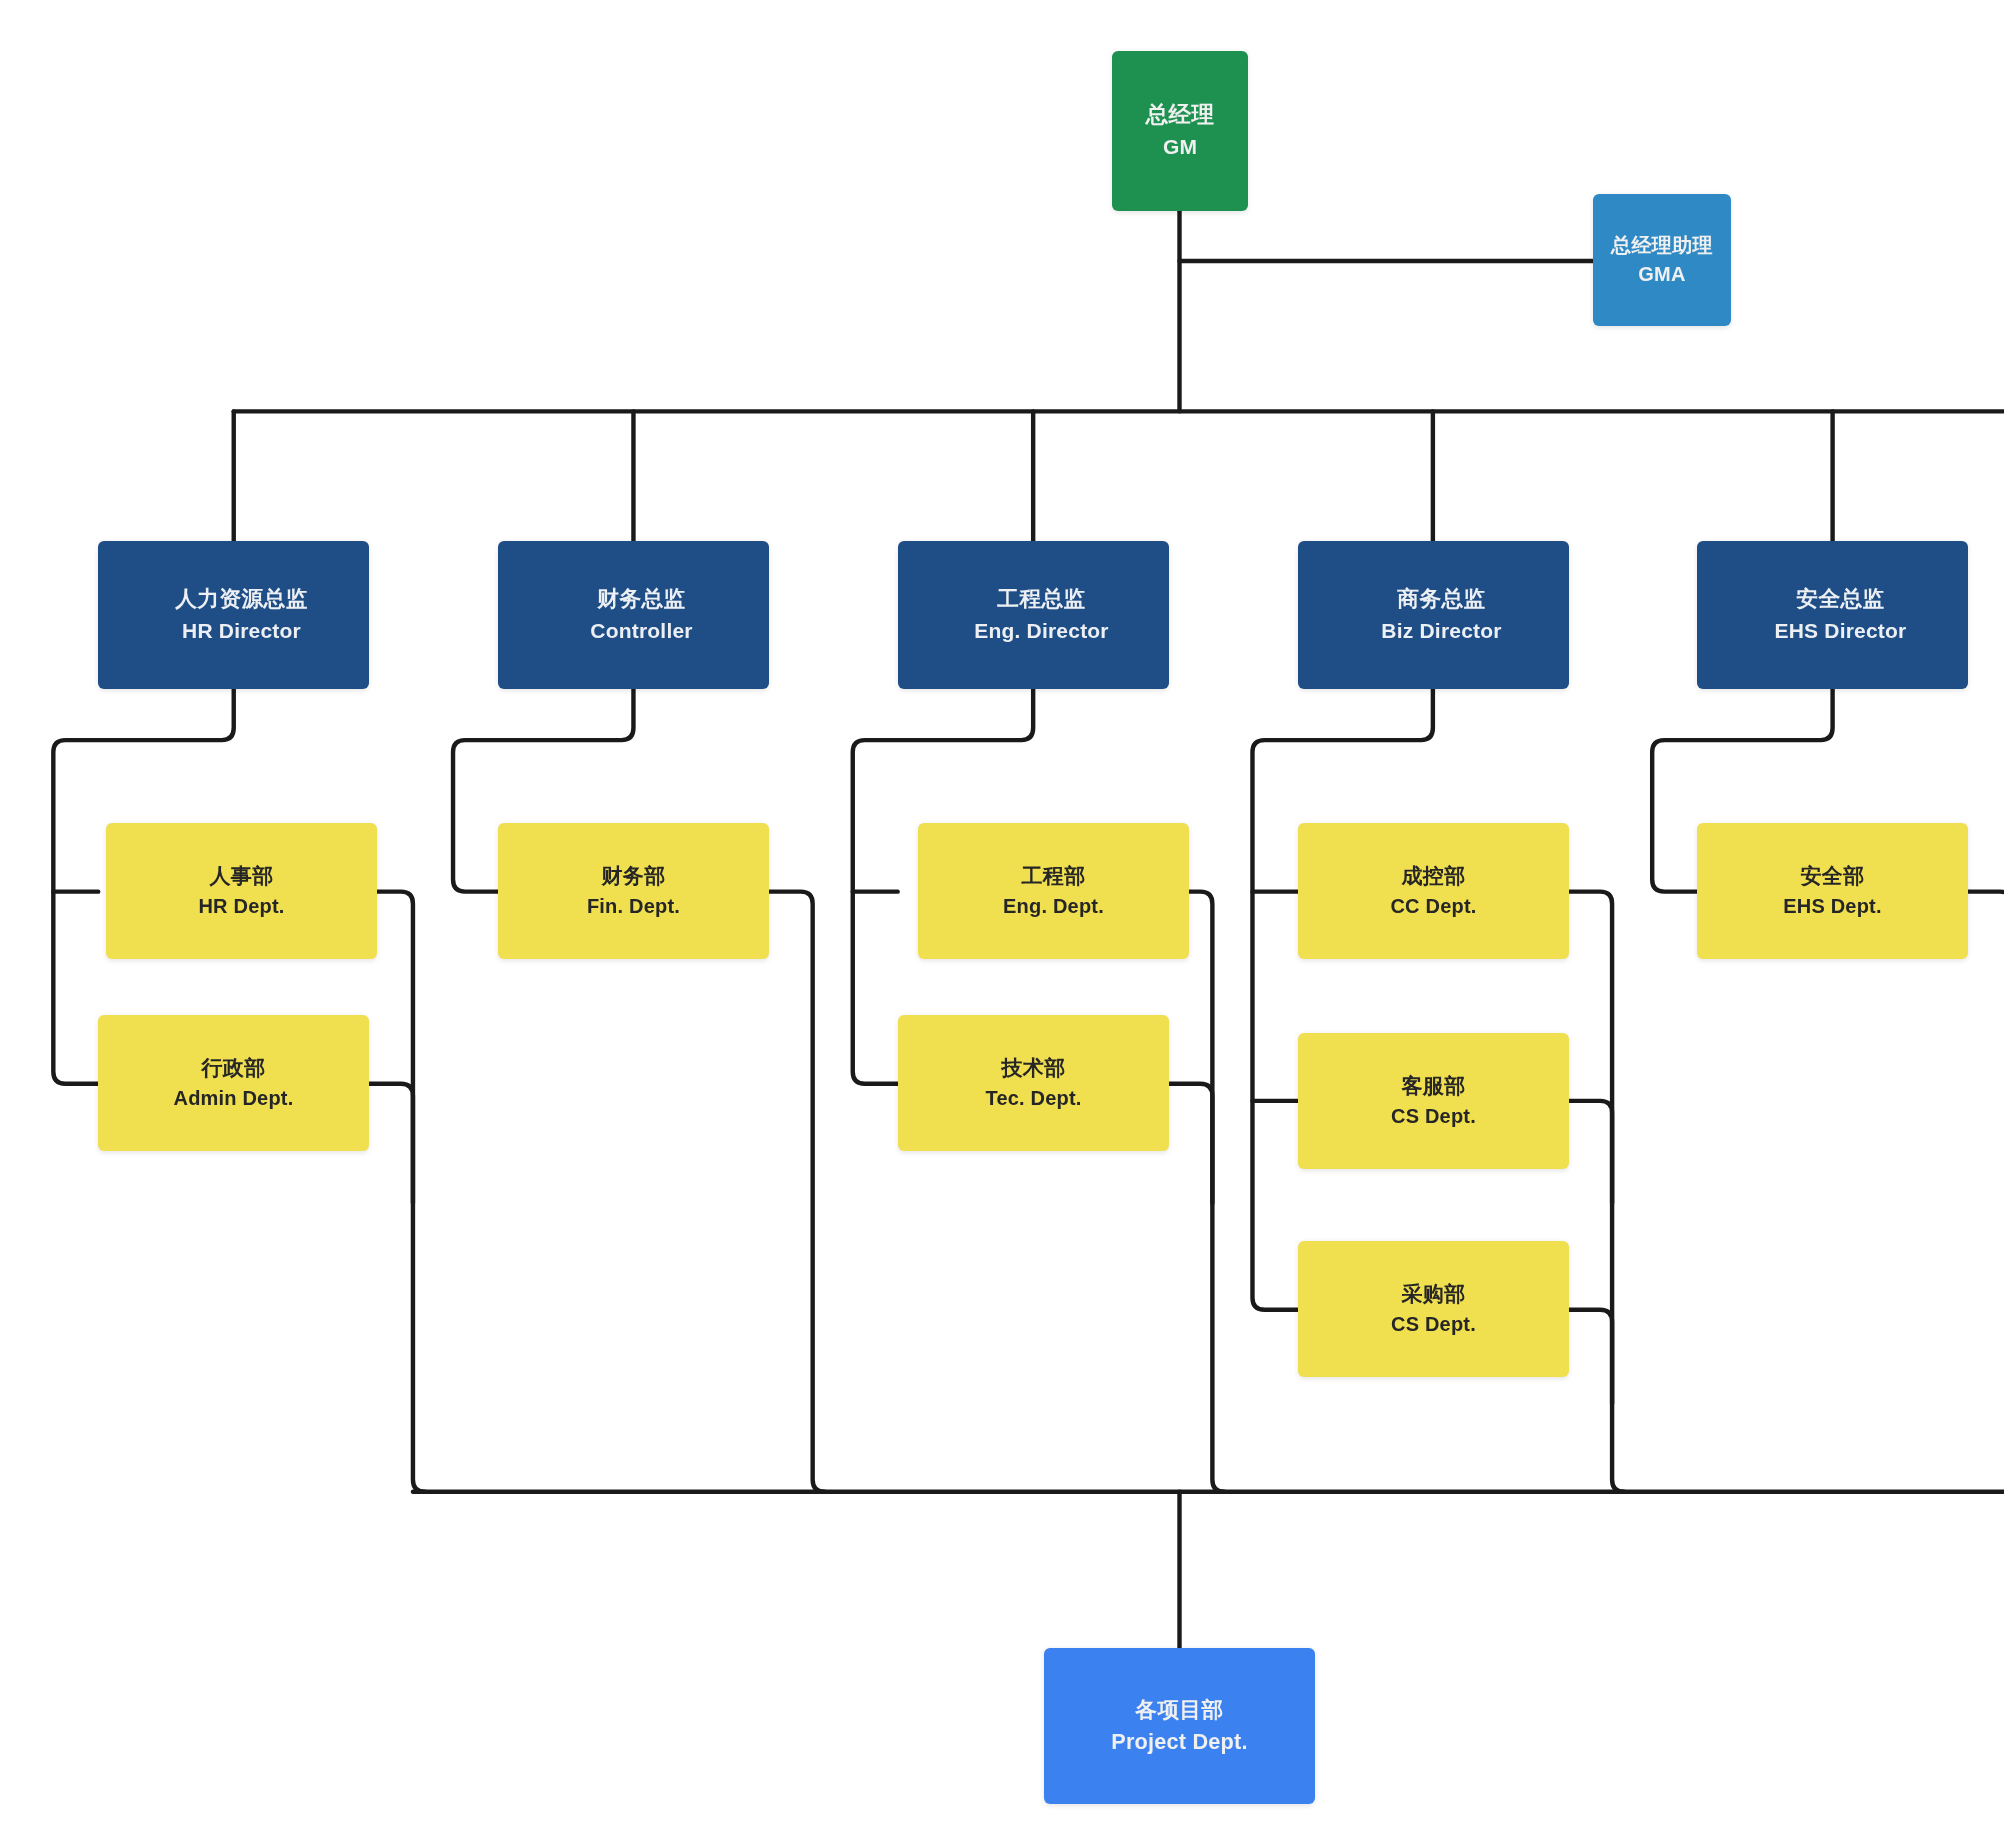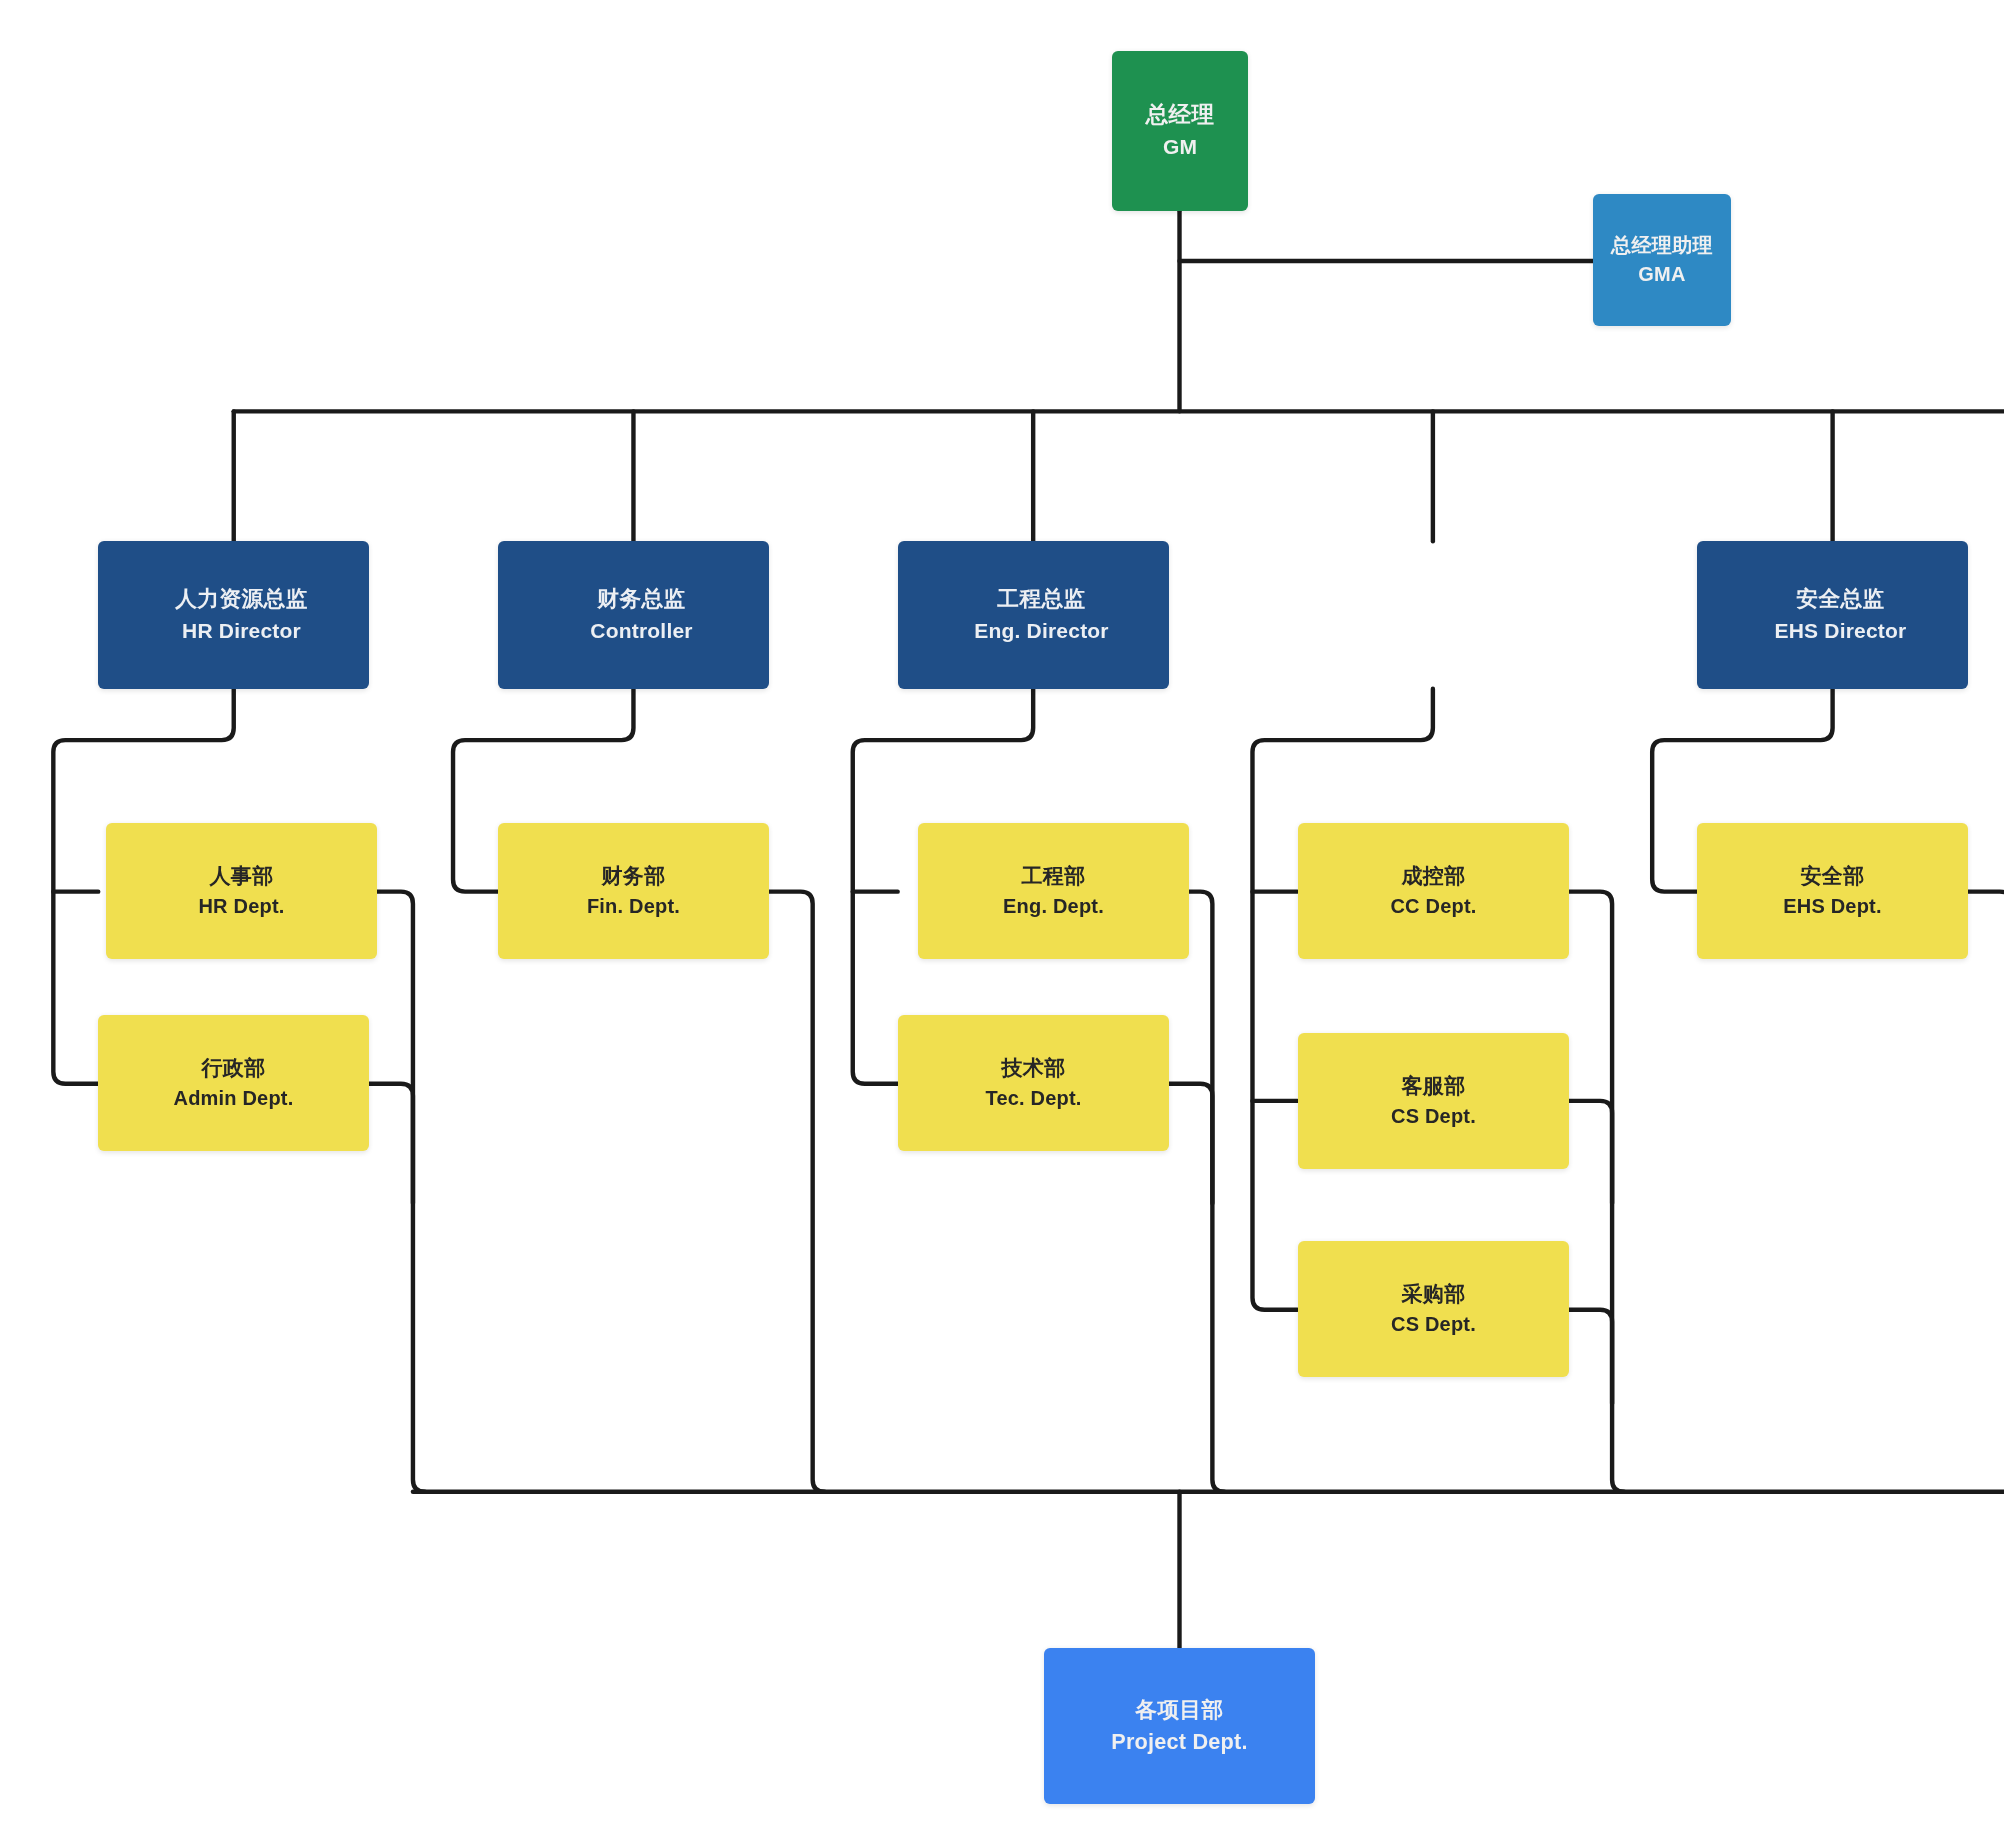--- a/index.html
+++ b/index.html
@@ -152,20 +152,24 @@
     <span class="en">HR Director</span>
   </div>
   <div class="node director r-dir" style="left:498px; top:541px;">
     <span class="cn">财务总监</span>
     <span class="en">Controller</span>
   </div>
   <div class="node director r-dir" style="left:898px; top:541px;">
     <span class="cn">工程总监</span>
     <span class="en">Eng. Director</span>
   </div>
+  <div class="node director r-dir" style="left:1298px; top:541px;">
+    <span class="cn">商务总监</span>
+    <span class="en">Biz Director</span>
+  </div>
   <div class="node director r-dir" style="left:1697px; top:541px;">
     <span class="cn">安全总监</span>
     <span class="en">EHS Director</span>
   </div>
 
   <div class="node dept r-dept" style="left:98px; top:823px;margin-left:8px;">
     <span class="cn">人事部</span>
     <span class="en">HR Dept.</span>
   </div>
   <div class="node dept r-dept" style="left:98px; top:1015px;">

